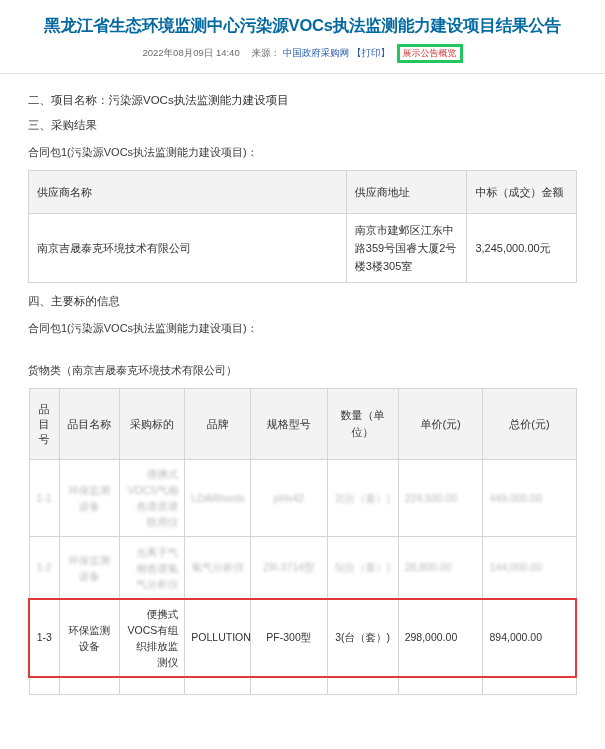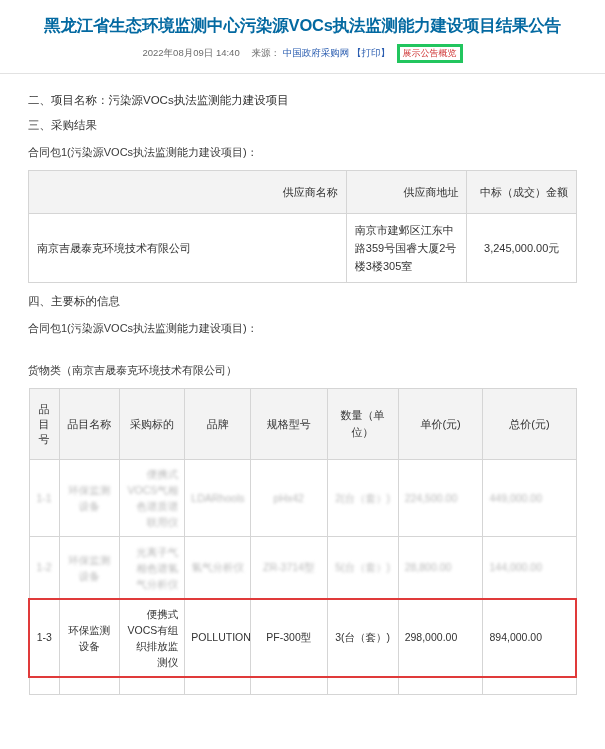--- a/index.html
+++ b/index.html
@@ -82,25 +82,25 @@
   .t1 th, .t1 td {
     border: 1px solid #d5d5d5;
     font-size: 11px;
     color: #333;
     padding: 7px 8px;
     vertical-align: middle;
   }
   .t1 th {
     background: #f3f3f3;
     font-weight: normal;
-    text-align: right;
+    text-align: left;
     height: 28px;
   }
   .t1 td.addr { line-height: 18px; }
-  .t1 td.amount { text-align: center; }
+  .t1 td.amount { text-align: left; }
   .t1 td.supplier { line-height: 18px; }
 
   .t2 {
     margin-top: 4px;
   }
   .t2 th, .t2 td {
     border: 1px solid #d5d5d5;
     font-size: 10.5px;
     color: #333;
     padding: 6px 6px;

